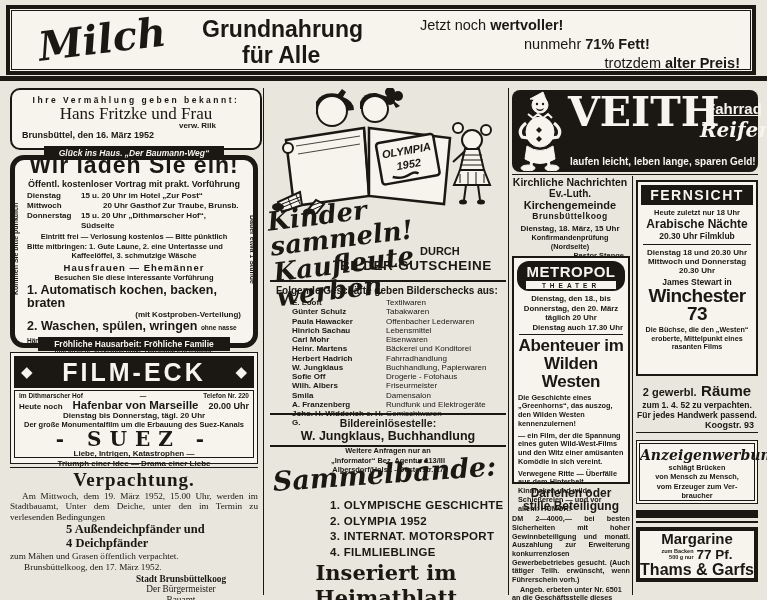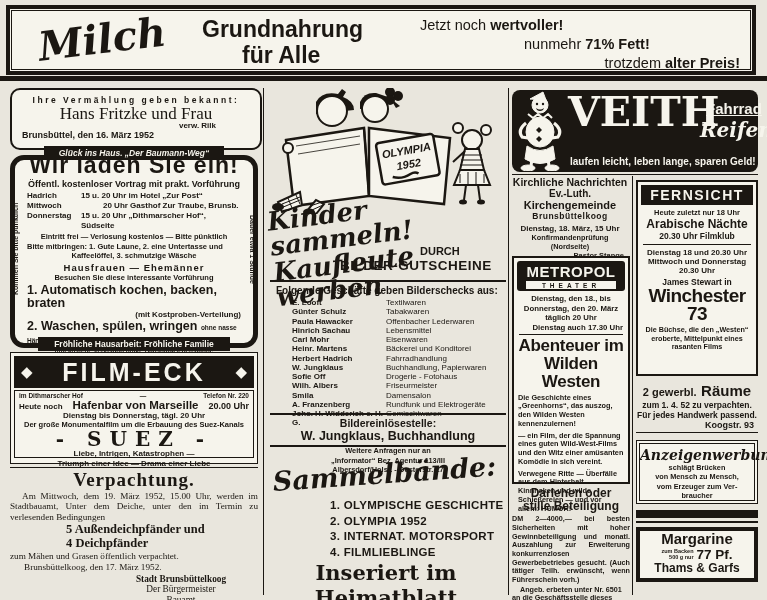--- a/index.html
+++ b/index.html
@@ -127,21 +127,21 @@
   .ch-title{font-size:10.5px;font-weight:800;}
   .ch-l1{font-size:10px;font-weight:800;}
   .ch-l2{font-size:11px;font-weight:800;}
   .ch-l3{font-size:8.5px;font-weight:800;letter-spacing:0.5px;}
   .ch-l4{font-size:8px;font-weight:bold;margin-top:3px;}
   .ch-l5{font-size:7.3px;font-weight:bold;}
   .ch-l6{font-size:7.5px;font-weight:bold;text-align:right;padding-right:4px;}
 
   .metropol{left:512px;top:256px;width:118px;height:228px;border:2px solid var(--ink);background:var(--paper);
             box-sizing:border-box;padding:3px;}
-  .met-marquee{background:var(--ink);color:var(--paper);text-align:center;padding:3px 4px 2px;border-radius:3px;}
+  .met-marquee{background:var(--ink);color:var(--paper);text-align:center;padding:3px 4px 2px;border-radius:12px;}
   .met-name{font-size:15px;font-weight:800;letter-spacing:0.5px;line-height:1;}
   .met-sub{font-size:6.5px;font-weight:bold;letter-spacing:4px;color:var(--ink);background:var(--paper);
            margin:2px 5px 0;padding:1px 0 0;}
   .met-dates{font-size:7.8px;font-weight:800;text-align:center;margin-top:3px;line-height:1.25;}
   .met-d4{font-size:7.8px;font-weight:800;text-align:right;border-bottom:1px solid var(--ink);
           padding-bottom:2px;margin:0 2px 2px;}
   .met-film{font-size:17px;font-weight:800;text-align:center;line-height:1.05;letter-spacing:-0.3px;}
   .met-p{font-size:7.3px;font-weight:bold;text-align:left;line-height:1.2;margin:3px 1px 0;}
 
   .darlehen{left:512px;top:487px;width:118px;}
@@ -175,21 +175,21 @@
 
   .bar1{left:636px;top:510px;width:122px;height:8px;background:var(--ink);}
   .bar2{left:636px;top:521px;width:122px;height:2px;background:var(--ink);}
 
   .margarine{left:636px;top:527px;width:122px;height:55px;border:4px solid var(--ink);background:var(--paper);
              box-sizing:border-box;text-align:center;}
   .mg-title{font-size:15px;font-weight:800;line-height:1.1;}
   .mg-row{display:flex;justify-content:center;align-items:center;gap:3px;line-height:1;}
   .mg-sub{font-size:5.5px;font-weight:bold;text-align:right;line-height:1.2;}
   .mg-price{font-size:13.5px;font-weight:800;}
-  .mg-brand{font-size:12px;font-weight:800;}
+  .mg-brand{font-size:16px;font-weight:800;}
 </style>
 </head>
 <body>
 
 <div class="page">
 
   <div class="abs banner">
     <div class="banner-inner"></div>
     <div class="milch">Milch</div>
     <div class="grund">
@@ -219,21 +219,21 @@
   <div class="abs invite">
     <div class="inv-header">Glück ins Haus. „Der Baumann-Weg“</div>
     <div class="inv-frame"></div>
     <div class="inv-side l">Kommen Sie bitte pünktlich</div>
     <div class="inv-side r">Dauer etwa 1 Stunde</div>
     <div class="inv-body">
       <div class="inv-title">Wir laden Sie ein!</div>
       <div class="inv-sub">Öffentl. kostenloser Vortrag mit prakt. Vorführung</div>
       <div class="sched">
         <div class="sched-row">
-          <span class="sched-day">Hadrich</span>
+          <span class="sched-day">Dienstag</span>
           <span class="sched-info">15 u. 20 Uhr im Hotel „Zur Post“</span>
         </div>
         <div class="sched-row">
           <span class="sched-day">Mittwoch</span>
           <span class="sched-info" style="padding-left:22px;">20 Uhr Gasthof Zur Traube, Brunsb.</span>
         </div>
         <div class="sched-row">
           <span class="sched-day">Donnerstag</span>
           <span class="sched-info">15 u. 20 Uhr „Dithmarscher Hof“, Südseite</span>
         </div>

